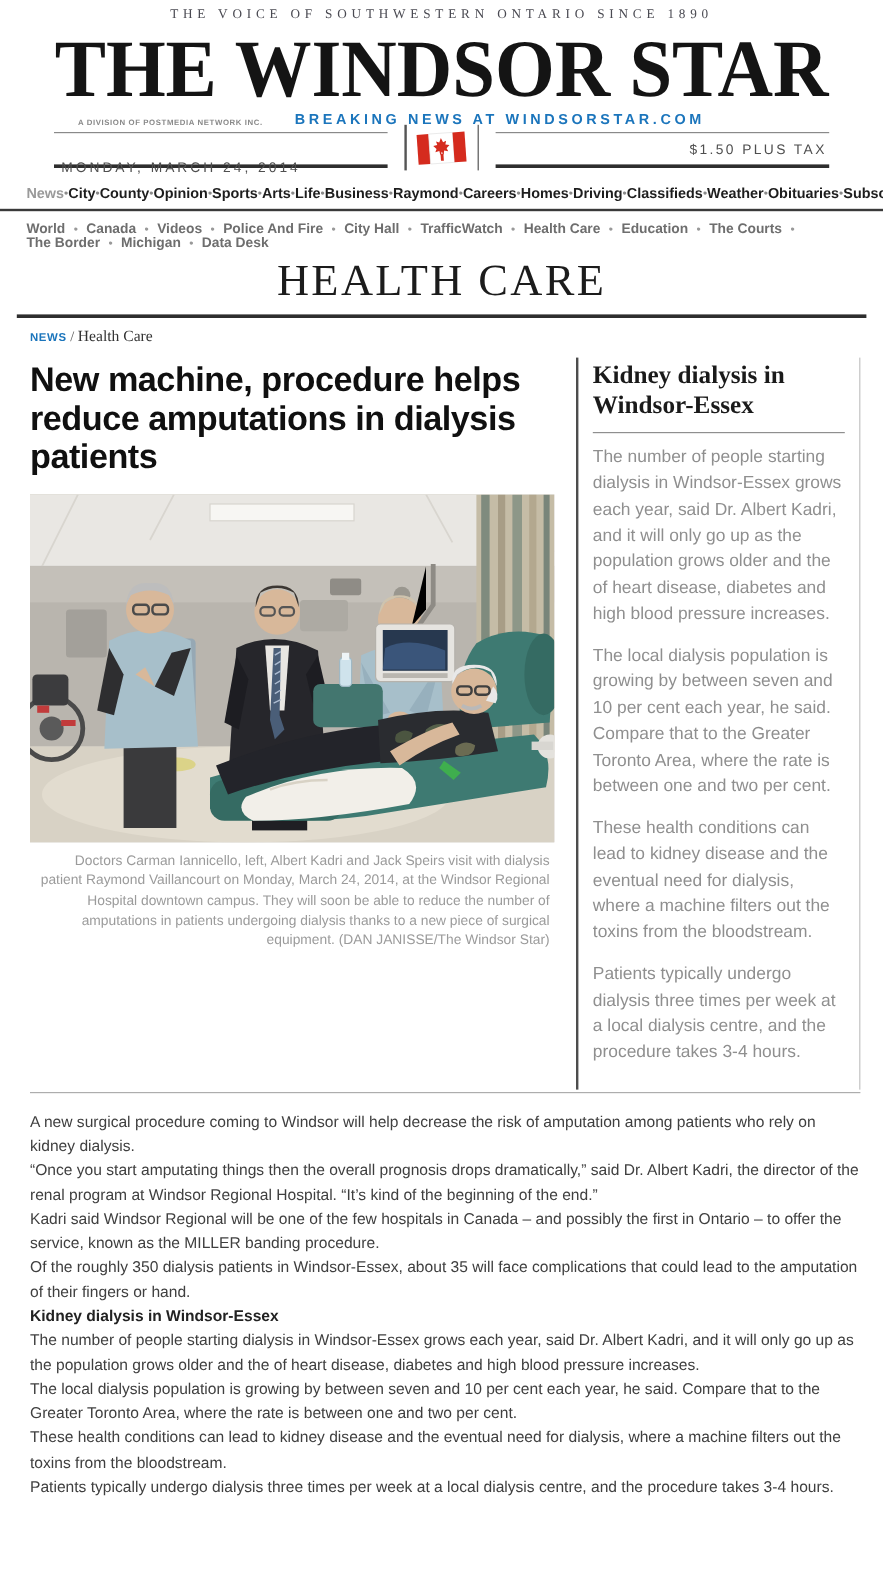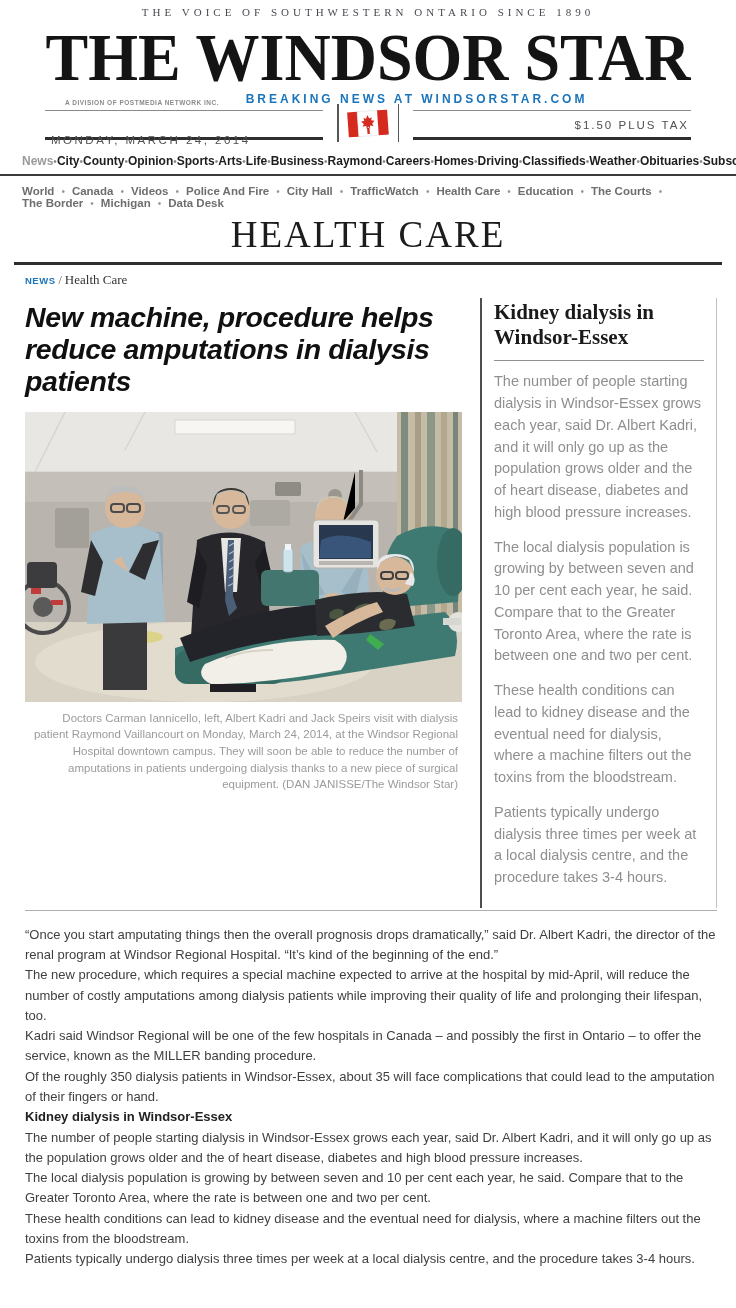--- a/index.html
+++ b/index.html
@@ -84,21 +84,20 @@
   .breadcrumb .crumb-page { color:#333; font-family:"Liberation Serif", serif; font-size:13px; }
   .content-row {
     display:flex; align-items:stretch;
     padding:10px 19px 0 25px; gap:0;
   }
   .col-left { width:437px; flex:0 0 437px; }
   .headline {
     font-size:28.5px; font-weight:700; color:#101010;
     line-height:1.12; letter-spacing:-.4px; margin:4px 0 14px 0;
     font-family:"Liberation Sans", sans-serif;
-    font-style:italic;
   }
   .photo-wrap { width:437px; height:290px; overflow:hidden; background:#cfcac2; }
   .caption {
     font-size:11.5px; color:#9b9b9b; line-height:1.45;
     padding:8px 4px 10px 0;
     text-align:right;
   }
   .col-right {
     flex:1; margin-left:18px;
     border-left:2px solid #4d4d4d; border-right:1px solid #c2c2c2;
@@ -362,24 +361,24 @@
 
         <p class="sidebar-p">Patients typically undergo dialysis three times per week at a local dialysis centre, and the procedure takes 3-4 hours.</p>
       </div>
   </aside>
 </div>
 
 <div class="top-bottom-rule"></div>
 
 <div class="article-body">
 
+    <p>A new surgical procedure coming to Windsor will help decrease the risk of amputation among patients who rely on kidney dialysis.</p>
 
     <p>“Once you start amputating things then the overall prognosis drops dramatically,” said Dr. Albert Kadri, the director of the renal program at Windsor Regional Hospital. “It’s kind of the beginning of the end.”</p>
 
-    <p>The new procedure, which requires a special machine expected to arrive at the hospital by mid-April, will reduce the number of costly amputations among dialysis patients while improving their quality of life and prolonging their lifespan, too.</p>
 
     <p>Kadri said Windsor Regional will be one of the few hospitals in Canada – and possibly the first in Ontario – to offer the service, known as the MILLER banding procedure.</p>
 
     <p>Of the roughly 350 dialysis patients in Windsor-Essex, about 35 will face complications that could lead to the amputation of their fingers or hand.</p>
 
     <p class="subhead">Kidney dialysis in Windsor-Essex</p>
 
     <p>The number of people starting dialysis in Windsor-Essex grows each year, said Dr. Albert Kadri, and it will only go up as the population grows older and the of heart disease, diabetes and high blood pressure increases.</p>
 
     <p>The local dialysis population is growing by between seven and 10 per cent each year, he said. Compare that to the Greater Toronto Area, where the rate is between one and two per cent.</p>

